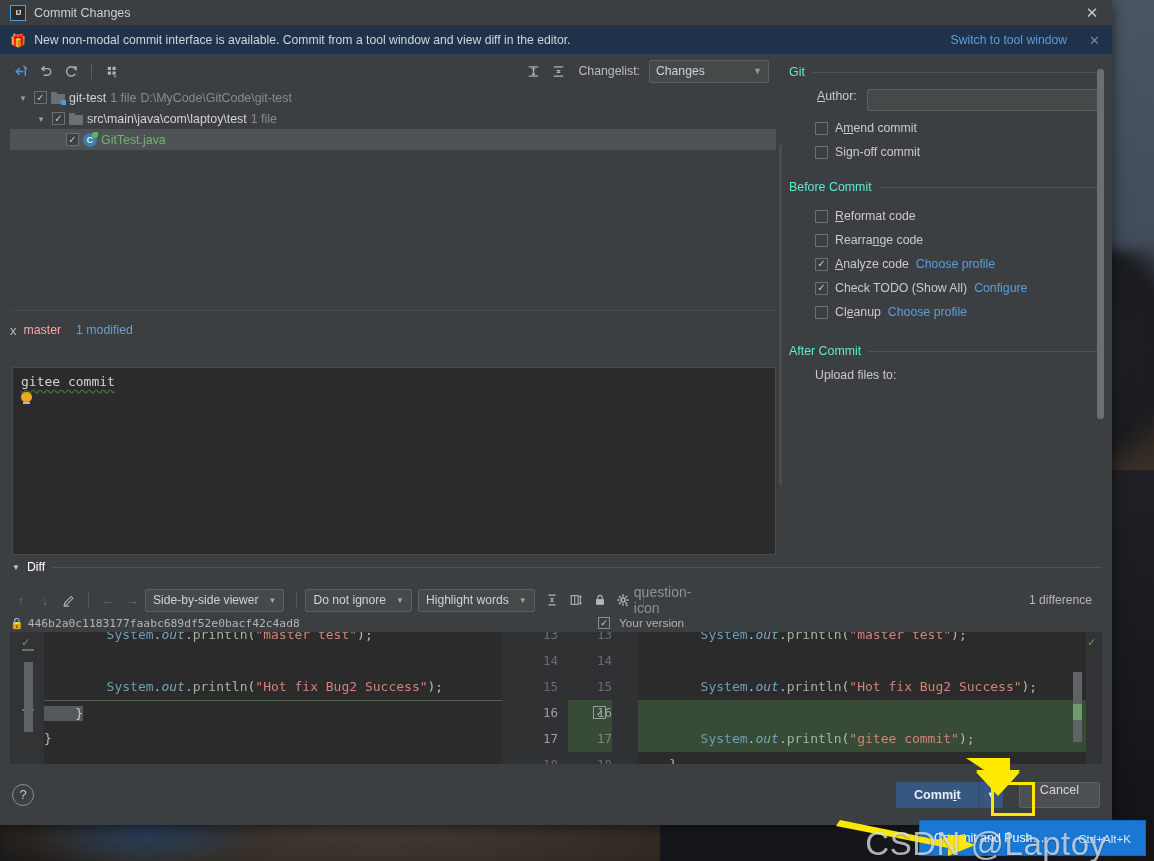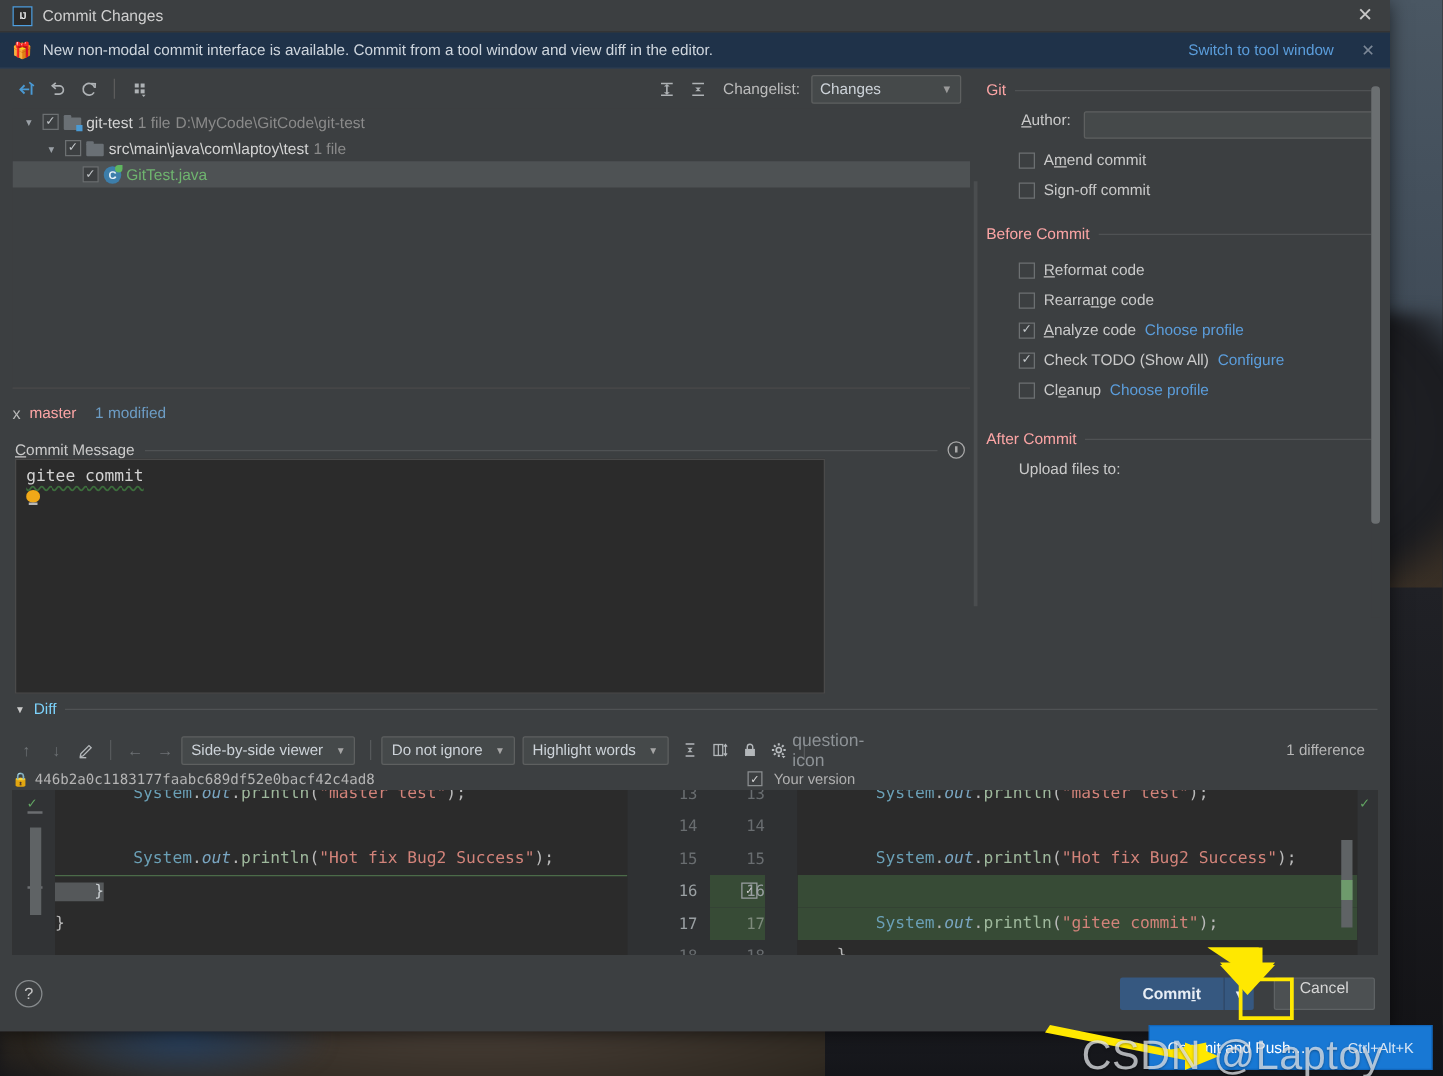--- a/index.html
+++ b/index.html
@@ -160,21 +160,21 @@
   #cm-head .lbl u { text-decoration: underline; }
   #cm-head .rule { flex: 1; height: 1px; background: #4f5254; }
   #cm-head .clock {
     width: 14px; height: 14px; border: 1.4px solid #a9a9a9; border-radius: 50%;
     position: relative; flex: none; cursor: pointer;
   }
   #cm-head .clock::after {
     content: ""; position: absolute; left: 5.3px; top: 2.5px; width: 1.4px; height: 5px; background: #a9a9a9;
   }
   #cm-box {
-    position: absolute; left: 12px; top: 312px; width: 648px; height: 188px;
+    position: absolute; left: 12px; top: 312px; width: 764px; height: 188px;
     background: #2b2b2b; border: 1px solid #4a4a4a;
     padding: 6px 8px; font-family: "DejaVu Sans Mono", monospace; font-size: 13px;
   }
   #cm-box .msg { color: #d4d4d4; text-decoration: underline; text-decoration-color: #3c6e3c;
                  text-decoration-style: wavy; text-underline-offset: 3px; }
   .bulb { margin-top: 3px; width: 11px; height: 14px; position: relative; }
   .bulb::before {
     content: ""; position: absolute; left: 0; top: 0; width: 11px; height: 10px;
     background: #f0a818; border-radius: 50% 50% 45% 45%;
   }
@@ -182,21 +182,21 @@
     content: ""; position: absolute; left: 2px; top: 10px; width: 7px; height: 2px;
     background: #b8b8b8;
   }
 
   
   #rightcol {
     position: absolute; left: 779px; top: 0; width: 333px; height: 501px;
     padding: 10px 12px 0 10px; overflow: hidden;
   }
   .grp-head { display: flex; align-items: center; gap: 7px; margin-bottom: 10px; }
-  .grp-head .gt { color: #fca5a5; font-size: 12.4px; white-space: nowrap; }
+  .grp-head .gt { color: #5eead4; font-size: 12.4px; white-space: nowrap; }
   .grp-head .grule { flex: 1; height: 1px; background: #4f5254; }
   .opt-row { display: flex; align-items: center; gap: 7px; height: 24px; padding-left: 26px; font-size: 12.3px; }
   .opt-row .ol { color: #cacaca; }
   .opt-row .ol u { text-decoration: underline; }
   .opt-row .link { color: #5b9ddb; cursor: pointer; }
   .author-row { display: flex; align-items: flex-start; gap: 10px; padding-left: 28px; margin-bottom: 5px; }
   .author-row .alabel { color: #cacaca; font-size: 12.3px; }
   .author-row .alabel u { text-decoration: underline; }
   .afield {
     flex: 1; height: 22px; background: #45494a; border: 1px solid #5e6060; border-radius: 2px;
@@ -209,21 +209,21 @@
   .rbar-left {
     position: absolute; left: 779px; top: 90px; width: 3px; height: 340px; background: #4a4d4f;
   }
 
   
   #diff-head {
     position: absolute; left: 12px; top: 505px; width: 1090px;
     display: flex; align-items: center; gap: 7px;
   }
   #diff-head .tri { color: #cacaca; font-size: 8px; }
-  #diff-head .dt { color: #7dd3fc; font-size: 12.3px; }
+  #diff-head .dt { color: #ffffff; font-size: 12.3px; }
   #diff-head .drule { flex: 1; height: 1px; background: #4f5254; }
 
   #diff-toolbar {
     position: absolute; left: 10px; top: 532px; width: 1092px; height: 26px;
     display: flex; align-items: center; gap: 2px;
   }
   .dtb-ico { width: 22px; height: 22px; display: flex; align-items: center; justify-content: center; color: #8d9296; cursor: pointer; font-size: 13px; }
   .dtb-ico.dim { color: #6d7174; }
   .dsep { width: 1px; height: 16px; background: #56595b; margin: 0 6px; }
   .dcombo {
@@ -443,25 +443,20 @@
           <span class="t-name green">GitTest.java</span>
         </div>
       </div>
 
       <div id="branchrow">
         <span class="branch-ic">x</span>
         <span class="bn">master</span>
         <span class="mod">1 modified</span>
       </div>
 
-      <div id="cm-head">
-        <span class="lbl"><u>C</u>ommit Message</span>
-        <span class="rule"></span>
-        <span class="clock"></span>
-      </div>
 
       <div id="cm-box">
         <div class="msg">gitee commit</div>
         <div class="bulb"></div>
       </div>
     </div>
 
     <div class="rbar-left"></div>
     <div id="rightcol">
 

